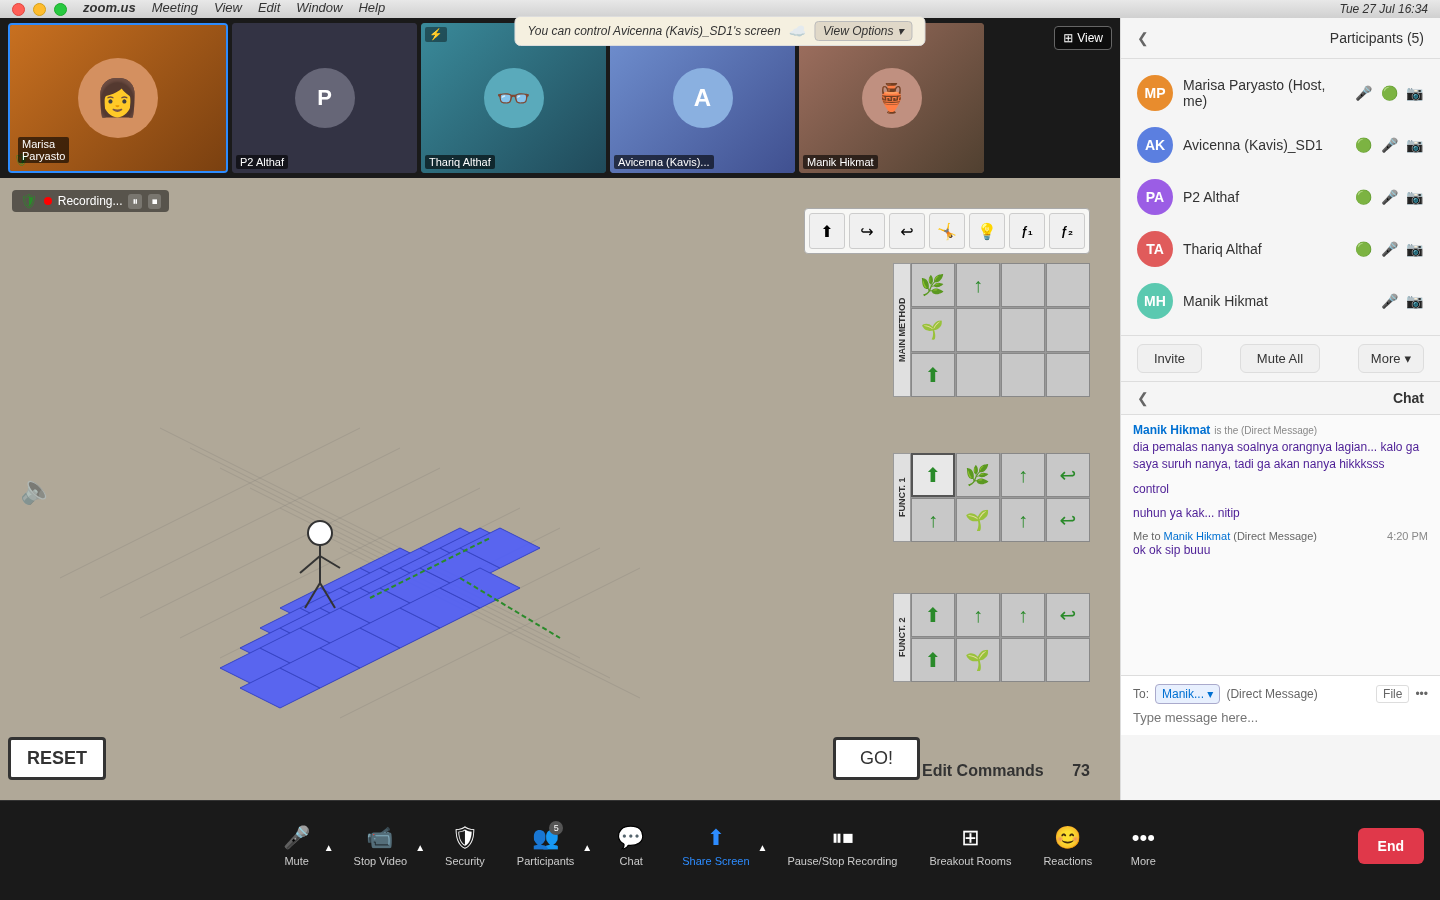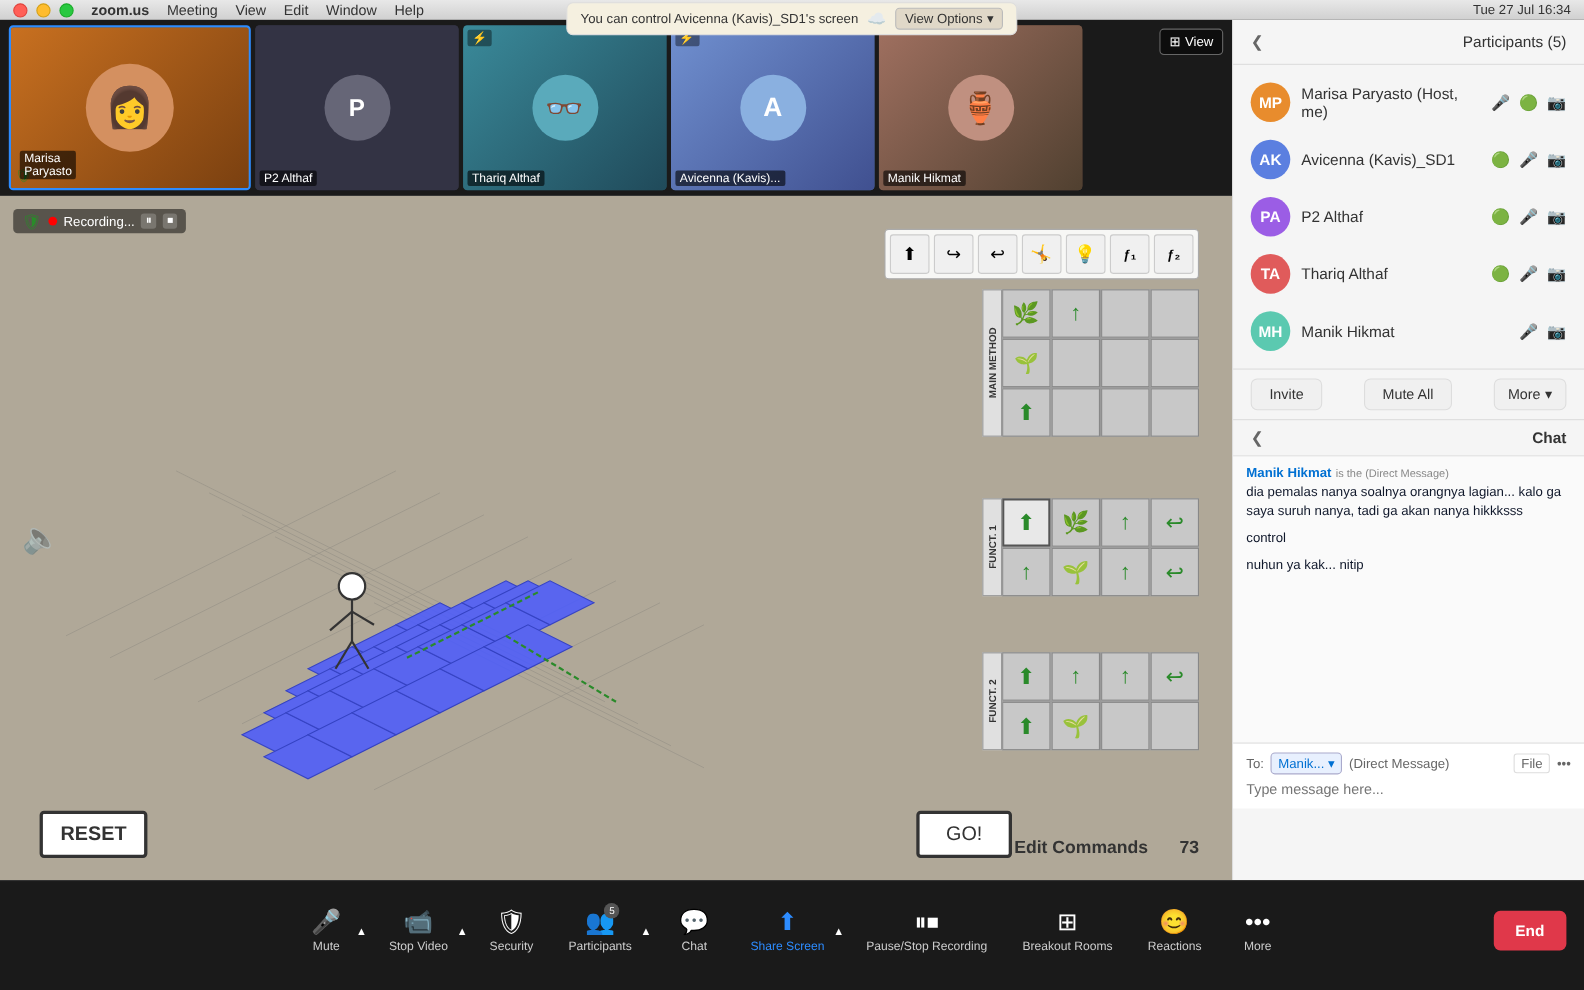--- a/index.html
+++ b/index.html
@@ -3,24 +3,24 @@
   <meta charset="utf-8">
   <style>
     * { margin: 0; padding: 0; box-sizing: border-box; }
     body { width: 1440px; height: 900px; overflow: hidden; background: #1a1a1a; font-family: -apple-system, BlinkMacSystemFont, 'SF Pro', sans-serif; }
 
     
     .title-bar {
       height: 18px;
       background: linear-gradient(180deg, #e8e8e8 0%, #d0d0d0 100%);
       display: flex;
-      align-items: center;
       padding: 0 12px;
       position: relative;
       z-index: 100;
+      font-style: italic;
     }
     .traffic-lights { display: flex; gap: 8px; align-items: center; }
     .tl { width: 13px; height: 13px; border-radius: 50%; }
     .tl-red { background: #ff5f57; border: 1px solid #e0443e; }
     .tl-yellow { background: #febc2e; border: 1px solid #d4a017; }
     .tl-green { background: #28c840; border: 1px solid #1aab29; }
     .menu-items { display: flex; gap: 16px; margin-left: 16px; font-size: 13px; color: #333; }
     .menu-item { cursor: pointer; }
     .menu-item:first-child { font-weight: 600; }
     .title-bar-center { position: absolute; left: 50%; transform: translateX(-50%); display: flex; align-items: center; gap: 8px; }
@@ -50,21 +50,21 @@
     .rec-text { color: white; font-size: 12px; }
     .rec-pause { background: rgba(255,255,255,0.2); border: none; color: white; border-radius: 3px; padding: 1px 4px; font-size: 11px; cursor: pointer; }
     .rec-stop { background: rgba(255,255,255,0.2); border: none; color: white; border-radius: 3px; padding: 1px 4px; font-size: 11px; cursor: pointer; }
 
     
     .game-canvas { width: 100%; height: 100%; background: #b0a898; position: relative; display: flex; align-items: center; justify-content: center; }
 
     .game-toolbar { position: absolute; top: 30px; right: 30px; display: flex; gap: 4px; background: rgba(255,255,255,0.9); border-radius: 4px; padding: 4px; border: 1px solid #aaa; }
     .game-tool-btn { width: 36px; height: 36px; background: #f0f0f0; border: 1px solid #ccc; border-radius: 3px; display: flex; align-items: center; justify-content: center; cursor: pointer; font-size: 16px; }
 
-    .reset-btn { position: absolute; bottom: 20px; left: 36px; background: white; border: 3px solid #333; border-radius: 4px; padding: 8px 16px; font-size: 18px; font-weight: bold; cursor: pointer; color: #333; }
+    .reset-btn { position: absolute; bottom: 20px; left: 8px; background: white; border: 3px solid #333; border-radius: 4px; padding: 8px 16px; font-size: 18px; font-weight: bold; cursor: pointer; color: #333; }
     .go-btn { position: absolute; bottom: 20px; right: 200px; background: white; border: 3px solid #333; border-radius: 4px; padding: 8px 24px; font-size: 18px; font-weight: normal; cursor: pointer; color: #333; }
     .total-commands { position: absolute; bottom: 20px; right: 30px; color: #333; font-size: 16px; font-weight: bold; }
     .speaker-icon { position: absolute; left: 20px; top: 50%; transform: translateY(-50%); color: rgba(255,255,255,0.4); font-size: 28px; }
 
     
     .sidebar { width: 320px; background: #f5f5f5; display: flex; flex-direction: column; border-left: 1px solid #ddd; }
     .sidebar-header { display: flex; align-items: center; justify-content: space-between; padding: 12px 16px; border-bottom: 1px solid #ddd; }
     .sidebar-chevron { color: #666; cursor: pointer; font-size: 14px; }
     .participant-count { font-size: 14px; color: #333; }
 
@@ -83,21 +83,21 @@
     .action-btn { background: #f0f0f0; border: 1px solid #ddd; border-radius: 6px; padding: 6px 16px; font-size: 13px; cursor: pointer; color: #333; }
     .more-btn { background: #f0f0f0; border: 1px solid #ddd; border-radius: 6px; padding: 6px 12px; font-size: 13px; cursor: pointer; color: #333; display: flex; align-items: center; gap: 4px; }
 
     
     .chat-section { display: flex; flex-direction: column; border-top: 1px solid #ddd; flex: 1; }
     .chat-header { display: flex; align-items: center; justify-content: space-between; padding: 8px 16px; border-bottom: 1px solid #ddd; }
     .chat-title { font-size: 14px; font-weight: 600; color: #333; }
     .chat-messages { flex: 1; overflow-y: auto; padding: 8px 12px; background: #fafafa; display: flex; flex-direction: column; gap: 8px; max-height: 260px; }
     .chat-msg { font-size: 12px; }
     .chat-msg-sender { color: #0070d2; font-weight: 600; margin-bottom: 2px; }
-    .chat-msg-text { color: #0f172a; line-height: 1.4; }
+    .chat-msg-text { color: #4c1d95; line-height: 1.4; }
     .chat-input-area { border-top: 1px solid #ddd; padding: 8px 12px; background: white; }
     .chat-to-row { display: flex; align-items: center; gap: 6px; margin-bottom: 4px; }
     .chat-to-label { font-size: 12px; color: #666; }
     .chat-to-select { background: #e8f0fe; border: 1px solid #aac; border-radius: 4px; padding: 2px 6px; font-size: 12px; color: #0070d2; cursor: pointer; }
     .chat-to-dm { font-size: 12px; color: #666; }
     .chat-to-file { font-size: 12px; color: #666; cursor: pointer; border: 1px solid #ddd; border-radius: 3px; padding: 1px 6px; }
     .chat-to-more { font-size: 12px; color: #666; cursor: pointer; }
     .chat-input { width: 100%; border: none; outline: none; font-size: 13px; color: #999; padding: 2px 0; background: transparent; }
 
     
@@ -447,20 +447,27 @@
         </div>
 
         <div class="chat-msg">
           <div class="chat-msg-text">control</div>
         </div>
 
         <div class="chat-msg">
           <div class="chat-msg-text">nuhun ya kak... nitip</div>
         </div>
 
+        <div class="chat-msg">
+          <div style="display:flex;align-items:baseline;justify-content:space-between;">
+            <span style="font-size:11px;color:#666;">Me to <span style="color:#0070d2;">Manik Hikmat</span> (Direct Message)</span>
+            <span style="font-size:11px;color:#888;">4:20 PM</span>
+          </div>
+          <div class="chat-msg-text">ok ok sip buuu</div>
+        </div>
       </div>
 
       <div class="chat-input-area">
         <div class="chat-to-row">
           <span class="chat-to-label">To:</span>
           <span class="chat-to-select">
             <span>Manik...</span> ▾
           </span>
           <span class="chat-to-dm">(Direct Message)</span>
           <span style="flex:1;"></span>

